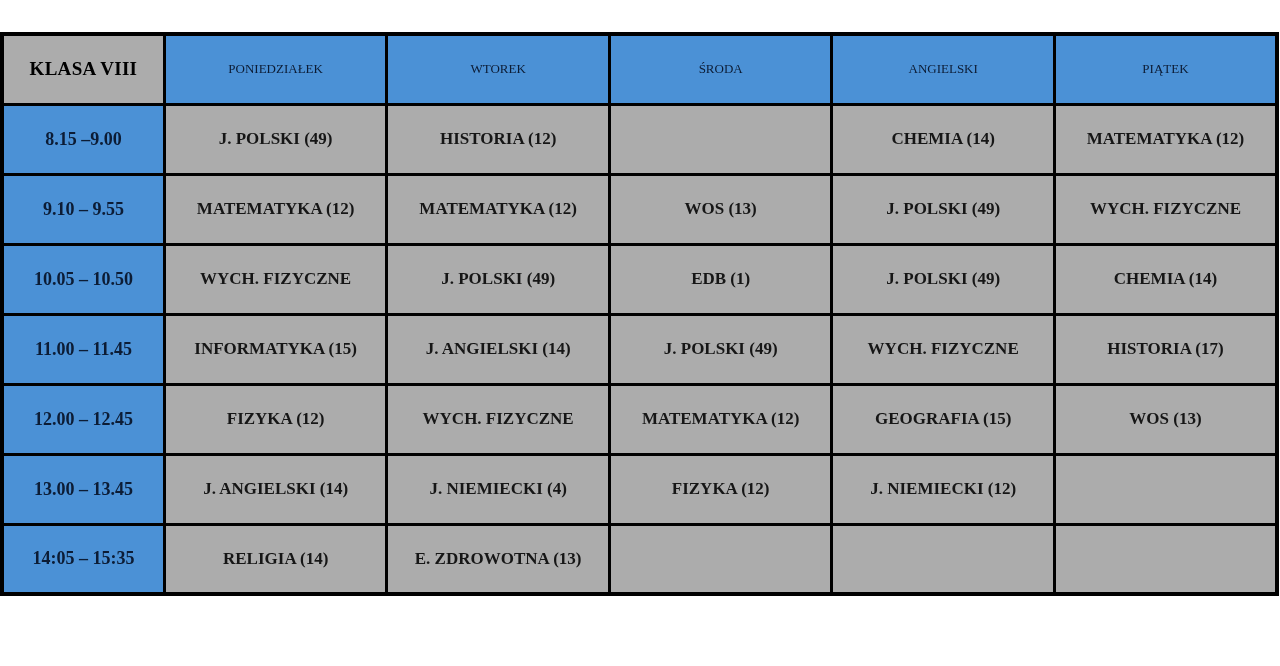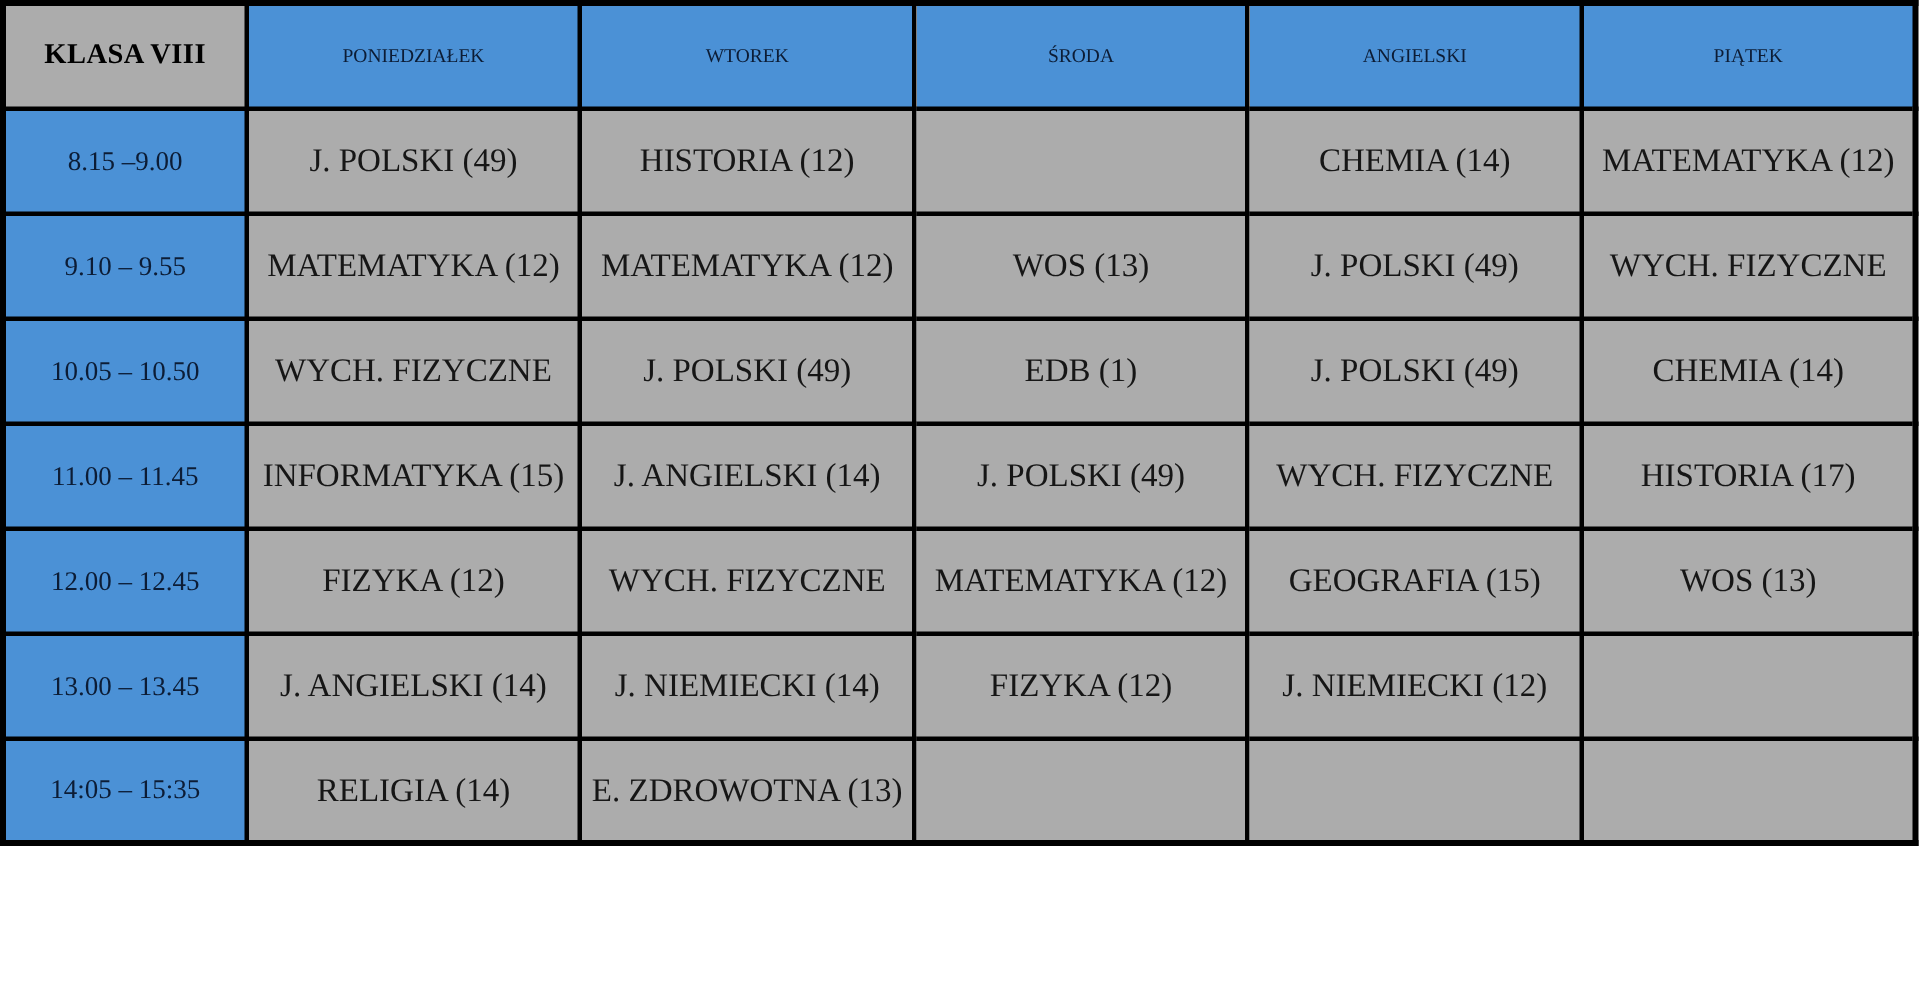--- a/index.html
+++ b/index.html
@@ -21,32 +21,34 @@
     width: 1280px;
     height: 666px;
     background: #ffffff;
     overflow: hidden;
   }
   table.timetable {
     border-collapse: collapse;
     table-layout: fixed;
     width: 1279px;
     border: 4px solid var(--border);
+    margin-top: 32px;
   }
   col.c-time { width: 162px; }
   col.c-day  { width: 222px; }
   th, td {
     border: 3px solid var(--border);
     text-align: center;
     vertical-align: middle;
     height: 70px;
     padding: 2px 4px;
     overflow: hidden;
     white-space: pre-wrap;
     line-height: 1.15;
+    font-weight: bold;
   }
   th.class-cell {
     background: var(--gray);
     color: #000000;
     font-size: 19px;
     font-weight: bold;
     letter-spacing: 0.3px;
   }
   th.day-cell {
     background: var(--blue);
@@ -55,21 +57,21 @@
     font-weight: normal;
   }
   td.time-cell {
     background: var(--blue);
     color: var(--text-on-blue);
     font-size: 18px;
   }
   td.subject-cell {
     background: var(--gray);
     color: var(--text-on-gray);
-    font-size: 22px;
+    font-size: 17px;
   }
 </style>
 </head>
 <body>
 
 <div class="page">
   <table class="timetable">
     <colgroup>
       <col class="c-time">
       <col class="c-day">
@@ -125,21 +127,21 @@
         <td class="time-cell">12.00 – 12.45</td>
         <td class="subject-cell">FIZYKA (12)</td>
         <td class="subject-cell">WYCH. FIZYCZNE</td>
         <td class="subject-cell">MATEMATYKA (12)</td>
         <td class="subject-cell">GEOGRAFIA (15)</td>
         <td class="subject-cell">WOS (13)</td>
       </tr>
       <tr>
         <td class="time-cell">13.00 – 13.45</td>
         <td class="subject-cell">J. ANGIELSKI (14)</td>
-        <td class="subject-cell">J. NIEMIECKI (14)</td>
+        <td class="subject-cell">J. NIEMIECKI (4)</td>
         <td class="subject-cell">FIZYKA (12)</td>
         <td class="subject-cell">J. NIEMIECKI (12)</td>
         <td class="subject-cell"></td>
       </tr>
       <tr>
         <td class="time-cell">14:05 – 15:35</td>
         <td class="subject-cell">RELIGIA (14)</td>
         <td class="subject-cell">E. ZDROWOTNA (13)</td>
         <td class="subject-cell"></td>
         <td class="subject-cell"></td>

